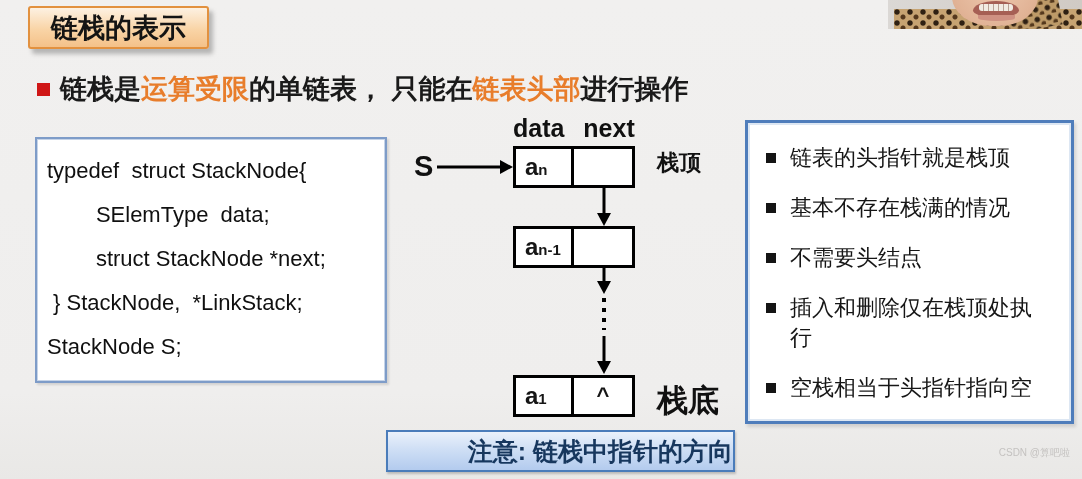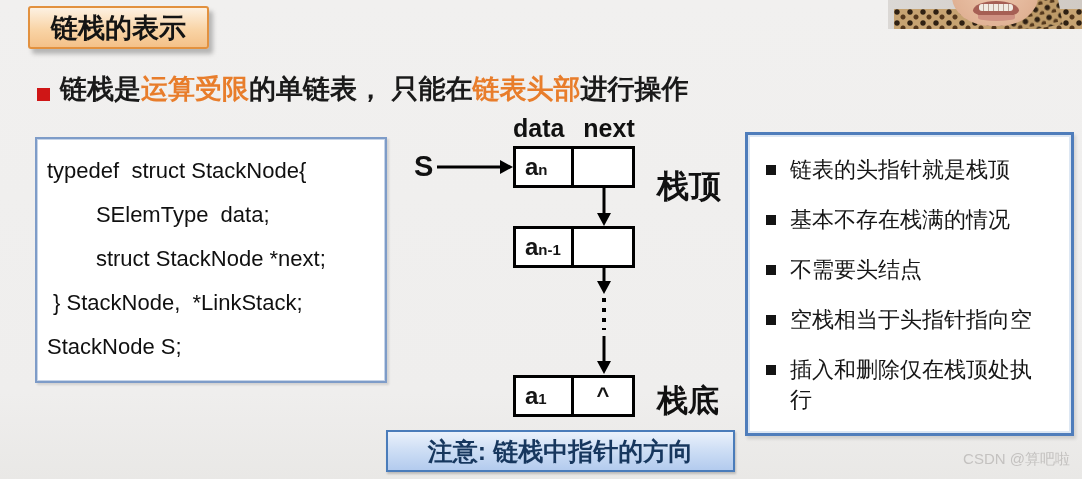--- a/index.html
+++ b/index.html
@@ -11,69 +11,69 @@
   
   .title-box{
     position:absolute;left:28px;top:6px;width:181px;height:43px;box-sizing:border-box;
     background:linear-gradient(180deg,#fdf1e2 0%,#f9d4a6 55%,#f4c189 100%);
     border:2px solid #e2913f;border-radius:3px;
     box-shadow:4px 5px 4px rgba(110,110,110,.45);
     display:flex;align-items:center;justify-content:center;
     font-size:27px;font-weight:700;color:#141414;
   }
   
-  .headline{position:absolute;left:37px;top:72px;display:flex;align-items:center;}
+  .headline{position:absolute;left:37px;top:72px;display:flex;align-items:flex-start;}
   .hl-bullet{width:13px;height:13px;background:#cf1616;margin:11px 10px 0 0;flex:0 0 auto;}
   .hl-text{font-size:27px;font-weight:600;line-height:34px;color:#1a1a1a;white-space:pre;}
   .hl-text .orange{color:#e87d2b;}
   
   .code-box{
     position:absolute;left:35px;top:137px;width:352px;height:246px;box-sizing:border-box;
     background:#ffffff;border:2px solid #7e9cc8;
     box-shadow:inset 0 0 0 1px #c6d4e8,2px 2px 2px rgba(0,0,0,.12);
     padding:10px 8px 0 10px;
   }
   .code-line{font-size:22px;line-height:44px;color:#101010;white-space:pre;}
   
   .dlabel{position:absolute;font-size:25px;font-weight:600;color:#111;}
   .lab-data{left:513px;top:114px;width:62px;}
   .lab-next{left:578px;top:114px;width:62px;text-align:center;}
   .s-label{left:414px;top:150px;font-size:29px;font-weight:600;}
-  .top-label{left:657px;top:165px;font-size:32px;}
+  .top-label{left:657px;top:148px;font-size:22px;}
   .bottom-label{left:657px;top:380px;font-size:31px;}
   .dnode{
     position:absolute;left:513px;width:122px;height:42px;box-sizing:border-box;
     background:#fff;border:3px solid #000;display:flex;
   }
   .dnode.n1{top:146px;} .dnode.n2{top:226px;} .dnode.n3{top:375px;}
   .cell-data{width:50%;border-right:3px solid #000;display:flex;align-items:center;
     padding-left:9px;box-sizing:border-box;font-size:24px;font-weight:600;}
   .cell-data sub{font-size:15px;font-weight:600;transform:translateY(2px);}
   .cell-next{width:50%;display:flex;align-items:center;justify-content:center;
     font-size:22px;font-weight:700;}
   .arrows{position:absolute;left:400px;top:110px;width:340px;height:330px;}
   
   .right-box{
-    position:absolute;left:745px;top:132px;width:329px;height:304px;box-sizing:border-box;
+    position:absolute;left:745px;top:120px;width:329px;height:304px;box-sizing:border-box;
     background:#fff;border:3px solid #4f7dbb;box-shadow:inset 0 0 0 2px #dde7f3,2px 3px 3px rgba(0,0,0,.12);
     padding:20px 10px 0 16px;
   }
   .rp-item{display:flex;margin-bottom:20px;}
   .rp-sq{flex:0 0 auto;width:10px;height:10px;background:#141414;margin:10px 14px 0 2px;}
   .rp-text{font-size:22px;line-height:30px;color:#161616;width:254px;}
   
   .note-box{
     position:absolute;left:386px;top:430px;width:349px;height:42px;box-sizing:border-box;
     background:linear-gradient(180deg,#eaf1fb 0%,#cfdff5 45%,#b3cbee 100%);
     border:2px solid #4a7cba;box-shadow:1px 2px 2px rgba(0,0,0,.2);
-    display:flex;align-items:center;justify-content:center;
+    display:flex;align-items:center;justify-content:flex-end;
     font-size:25px;font-weight:700;color:#17375e;white-space:pre;
   }
   
-  .watermark{position:absolute;right:12px;bottom:10px;font-size:15px;color:#c4c2c0;}
+  .watermark{position:absolute;right:12px;bottom:19px;font-size:10px;color:#c4c2c0;}
   
   .webcam{position:absolute;left:888px;top:0;width:194px;height:29px;overflow:hidden;
     background:linear-gradient(90deg,#dbd8d5 0%,#d7d3cf 35%,#d0cac4 100%);}
   .wc-clothes{position:absolute;left:6px;top:9px;right:0;height:22px;
     background-color:#c6a372;
     background-image:
       radial-gradient(circle at 3px 3px,#2e2013 2.2px,transparent 3.2px),
       radial-gradient(circle at 9px 8px,#54381d 2px,transparent 3px);
     background-size:13px 11px;}
   .wc-collar{position:absolute;right:22px;top:-4px;width:52px;height:33px;transform:rotate(-10deg);
@@ -165,25 +165,25 @@
     <div class="rp-item">
       <span class="rp-sq"></span>
       <span class="rp-text">基本不存在栈满的情况</span>
     </div>
     <div class="rp-item">
       <span class="rp-sq"></span>
       <span class="rp-text">不需要头结点</span>
     </div>
     <div class="rp-item">
       <span class="rp-sq"></span>
+      <span class="rp-text">插入和删除仅在栈顶处执行</span>
+    </div>
+    <div class="rp-item">
+      <span class="rp-sq"></span>
       <span class="rp-text">空栈相当于头指针指向空</span>
-    </div>
-    <div class="rp-item">
-      <span class="rp-sq"></span>
-      <span class="rp-text">插入和删除仅在栈顶处执行</span>
     </div>
   </div>
 
   <div class="note-box">
     <span>注意: 链栈中指针的方向</span>
   </div>
 
   <div class="watermark">CSDN @算吧啦</div>
 
   <div class="webcam">

